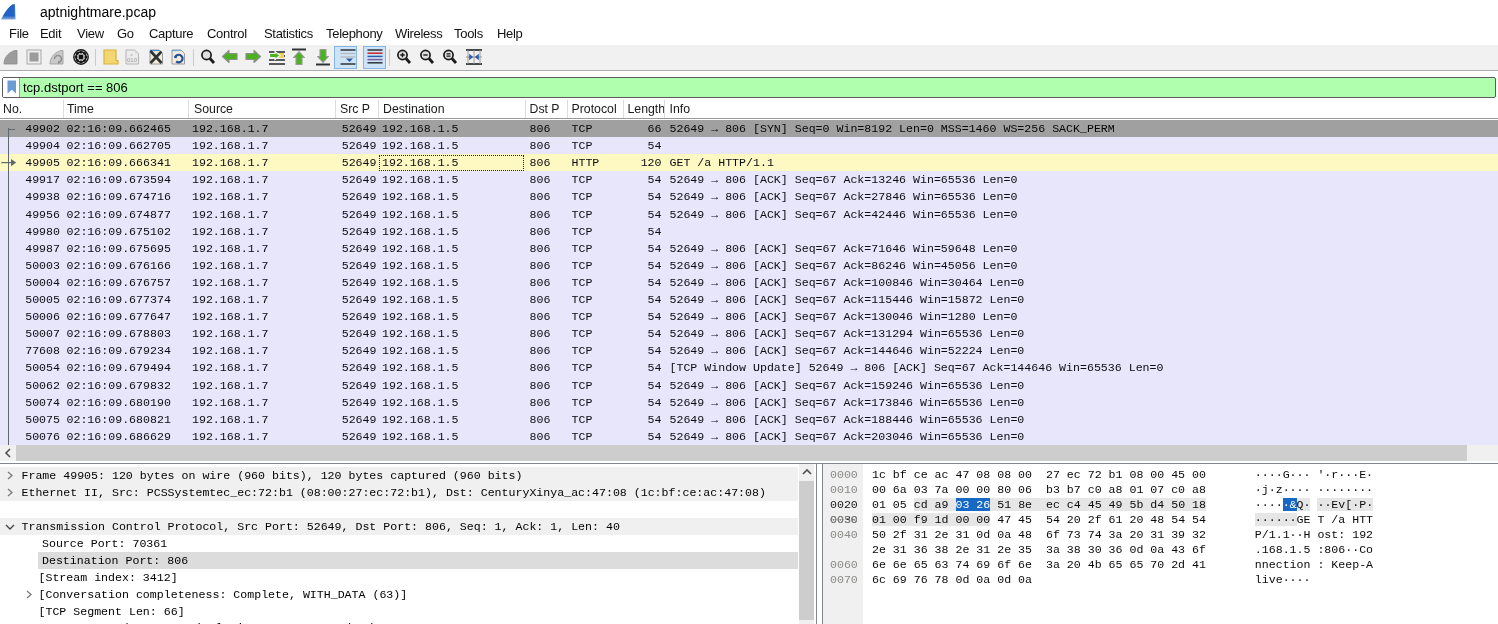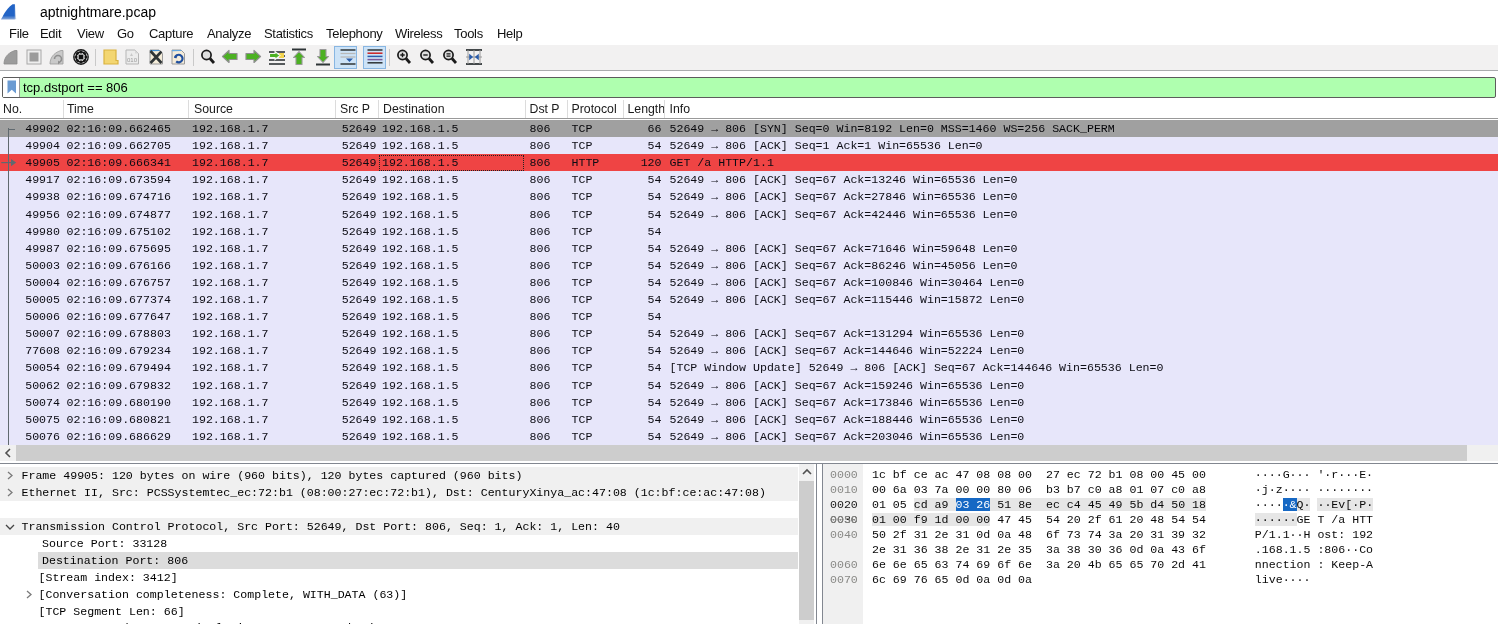--- a/index.html
+++ b/index.html
@@ -19,21 +19,21 @@
 #fbook{position:absolute;left:0;top:0;width:17px;height:19px;background:#fff;border-right:1px solid #9b9b9b}
 #ftext{position:absolute;left:20px;top:1.5px;font-size:13px;color:#000}
 
 #plhead{position:absolute;left:0;top:100px;width:1498px;height:19px;background:#fff;border-bottom:1px solid #999;font-size:12.3px;color:#1a1a1a}
 #plhead span{position:absolute;top:2px}
 #plhead i{position:absolute;top:0;width:1px;height:18px;background:#dcdcdc;font-style:normal}
 
 .prow{position:absolute;left:0;width:1498px;height:17.1px;font-family:"Liberation Mono",monospace;font-size:11.6px;color:#0c0c14;line-height:17.1px;white-space:pre}
 .prow.lav{background:#e7e6fa}
 .prow.gray{background:#a0a0a0;color:#06060a}
-.prow.green{background:#ef4444}
+.prow.green{background:#fef9c3}
 .prow span{position:absolute;top:0}
 .c-no{left:0;width:60px;text-align:right}
 .c-time{left:66.5px}
 .c-src{left:192px}
 .c-sp{left:330px;width:46.5px;text-align:right}
 .c-dst{left:382px}
 .c-dp{left:529.5px}
 .c-pr{left:571.5px}
 .c-len{left:620px;width:41.5px;text-align:right}
 .c-info{left:669.5px}
@@ -72,21 +72,21 @@
 <path d="M0.8 17.4 C3.2 14.6,5.0 7.6,12.6 2.2 L14.9 2.2 L14.9 17.4 Z" fill="url(#fing)"></path>
     <path d="M15 2.2 L16.2 17.2 L15 17.2 Z" fill="#b9cbe4"></path>
   </svg>
 <div id="title">aptnightmare.pcap</div>
 <div id="menubar">
     <span style="left:9px">File</span>
     <span style="left:40px">Edit</span>
     <span style="left:77px">View</span>
     <span style="left:117px">Go</span>
     <span style="left:149px">Capture</span>
-    <span style="left:207px">Analyze</span>
+    <span style="left:207px">Control</span>
     <span style="left:264px">Statistics</span>
     <span style="left:326px">Telephony</span>
     <span style="left:395px">Wireless</span>
     <span style="left:454px">Tools</span>
     <span style="left:497px">Help</span>
   </div>
 <div id="toolbar">
     <svg class="abs" style="left:2.0px;top:3px" width="18" height="18" viewBox="0 0 18 18">
       <path d="M2 16 C2 10.5,5 5,13 2.5 L15 2.5 L15 16 Z" fill="#9c9c9c" stroke="#8a8a8a" stroke-width="0.8"></path>
     </svg>
@@ -236,31 +236,31 @@
     <i style="left:63px"></i>
     <i style="left:188px"></i>
     <i style="left:335px"></i>
     <i style="left:378px"></i>
     <i style="left:524.5px"></i>
     <i style="left:567px"></i>
     <i style="left:623px"></i>
     <i style="left:664px"></i>
   </div>
 <div class="prow gray" style="top:120.00px"><span class="c-no">49902</span><span class="c-time">02:16:09.662465</span><span class="c-src">192.168.1.7</span><span class="c-sp">52649</span><span class="c-dst">192.168.1.5</span><span class="c-dp">806</span><span class="c-pr">TCP</span><span class="c-len">66</span><span class="c-info">52649 → 806 [SYN] Seq=0 Win=8192 Len=0 MSS=1460 WS=256 SACK_PERM</span></div>
-<div class="prow lav" style="top:137.10px"><span class="c-no">49904</span><span class="c-time">02:16:09.662705</span><span class="c-src">192.168.1.7</span><span class="c-sp">52649</span><span class="c-dst">192.168.1.5</span><span class="c-dp">806</span><span class="c-pr">TCP</span><span class="c-len">54</span><span class="c-info">52649 → 806 [ACK] Seq=1 Ack=1 Win=65536 Len=0</span></div>
+<div class="prow lav" style="top:137.10px"><span class="c-no">49904</span><span class="c-time">02:16:09.662705</span><span class="c-src">192.168.1.7</span><span class="c-sp">52649</span><span class="c-dst">192.168.1.5</span><span class="c-dp">806</span><span class="c-pr">TCP</span><span class="c-len">54</span></div>
 <div class="prow green" style="top:154.21px"><div class="focusbox"></div><span class="c-no">49905</span><span class="c-time">02:16:09.666341</span><span class="c-src">192.168.1.7</span><span class="c-sp">52649</span><span class="c-dst">192.168.1.5</span><span class="c-dp">806</span><span class="c-pr">HTTP</span><span class="c-len">120</span><span class="c-info">GET /a HTTP/1.1</span></div>
 <div class="prow lav" style="top:171.31px"><span class="c-no">49917</span><span class="c-time">02:16:09.673594</span><span class="c-src">192.168.1.7</span><span class="c-sp">52649</span><span class="c-dst">192.168.1.5</span><span class="c-dp">806</span><span class="c-pr">TCP</span><span class="c-len">54</span><span class="c-info">52649 → 806 [ACK] Seq=67 Ack=13246 Win=65536 Len=0</span></div>
 <div class="prow lav" style="top:188.42px"><span class="c-no">49938</span><span class="c-time">02:16:09.674716</span><span class="c-src">192.168.1.7</span><span class="c-sp">52649</span><span class="c-dst">192.168.1.5</span><span class="c-dp">806</span><span class="c-pr">TCP</span><span class="c-len">54</span><span class="c-info">52649 → 806 [ACK] Seq=67 Ack=27846 Win=65536 Len=0</span></div>
 <div class="prow lav" style="top:205.53px"><span class="c-no">49956</span><span class="c-time">02:16:09.674877</span><span class="c-src">192.168.1.7</span><span class="c-sp">52649</span><span class="c-dst">192.168.1.5</span><span class="c-dp">806</span><span class="c-pr">TCP</span><span class="c-len">54</span><span class="c-info">52649 → 806 [ACK] Seq=67 Ack=42446 Win=65536 Len=0</span></div>
 <div class="prow lav" style="top:222.63px"><span class="c-no">49980</span><span class="c-time">02:16:09.675102</span><span class="c-src">192.168.1.7</span><span class="c-sp">52649</span><span class="c-dst">192.168.1.5</span><span class="c-dp">806</span><span class="c-pr">TCP</span><span class="c-len">54</span></div>
 <div class="prow lav" style="top:239.74px"><span class="c-no">49987</span><span class="c-time">02:16:09.675695</span><span class="c-src">192.168.1.7</span><span class="c-sp">52649</span><span class="c-dst">192.168.1.5</span><span class="c-dp">806</span><span class="c-pr">TCP</span><span class="c-len">54</span><span class="c-info">52649 → 806 [ACK] Seq=67 Ack=71646 Win=59648 Len=0</span></div>
 <div class="prow lav" style="top:256.84px"><span class="c-no">50003</span><span class="c-time">02:16:09.676166</span><span class="c-src">192.168.1.7</span><span class="c-sp">52649</span><span class="c-dst">192.168.1.5</span><span class="c-dp">806</span><span class="c-pr">TCP</span><span class="c-len">54</span><span class="c-info">52649 → 806 [ACK] Seq=67 Ack=86246 Win=45056 Len=0</span></div>
 <div class="prow lav" style="top:273.94px"><span class="c-no">50004</span><span class="c-time">02:16:09.676757</span><span class="c-src">192.168.1.7</span><span class="c-sp">52649</span><span class="c-dst">192.168.1.5</span><span class="c-dp">806</span><span class="c-pr">TCP</span><span class="c-len">54</span><span class="c-info">52649 → 806 [ACK] Seq=67 Ack=100846 Win=30464 Len=0</span></div>
 <div class="prow lav" style="top:291.05px"><span class="c-no">50005</span><span class="c-time">02:16:09.677374</span><span class="c-src">192.168.1.7</span><span class="c-sp">52649</span><span class="c-dst">192.168.1.5</span><span class="c-dp">806</span><span class="c-pr">TCP</span><span class="c-len">54</span><span class="c-info">52649 → 806 [ACK] Seq=67 Ack=115446 Win=15872 Len=0</span></div>
-<div class="prow lav" style="top:308.15px"><span class="c-no">50006</span><span class="c-time">02:16:09.677647</span><span class="c-src">192.168.1.7</span><span class="c-sp">52649</span><span class="c-dst">192.168.1.5</span><span class="c-dp">806</span><span class="c-pr">TCP</span><span class="c-len">54</span></div>
+<div class="prow lav" style="top:308.15px"><span class="c-no">50006</span><span class="c-time">02:16:09.677647</span><span class="c-src">192.168.1.7</span><span class="c-sp">52649</span><span class="c-dst">192.168.1.5</span><span class="c-dp">806</span><span class="c-pr">TCP</span><span class="c-len">54</span><span class="c-info">52649 → 806 [ACK] Seq=67 Ack=130046 Win=1280 Len=0</span></div>
 <div class="prow lav" style="top:325.26px"><span class="c-no">50007</span><span class="c-time">02:16:09.678803</span><span class="c-src">192.168.1.7</span><span class="c-sp">52649</span><span class="c-dst">192.168.1.5</span><span class="c-dp">806</span><span class="c-pr">TCP</span><span class="c-len">54</span><span class="c-info">52649 → 806 [ACK] Seq=67 Ack=131294 Win=65536 Len=0</span></div>
 <div class="prow lav" style="top:342.37px"><span class="c-no">77608</span><span class="c-time">02:16:09.679234</span><span class="c-src">192.168.1.7</span><span class="c-sp">52649</span><span class="c-dst">192.168.1.5</span><span class="c-dp">806</span><span class="c-pr">TCP</span><span class="c-len">54</span><span class="c-info">52649 → 806 [ACK] Seq=67 Ack=144646 Win=52224 Len=0</span></div>
 <div class="prow lav" style="top:359.47px"><span class="c-no">50054</span><span class="c-time">02:16:09.679494</span><span class="c-src">192.168.1.7</span><span class="c-sp">52649</span><span class="c-dst">192.168.1.5</span><span class="c-dp">806</span><span class="c-pr">TCP</span><span class="c-len">54</span><span class="c-info">[TCP Window Update] 52649 → 806 [ACK] Seq=67 Ack=144646 Win=65536 Len=0</span></div>
 <div class="prow lav" style="top:376.57px"><span class="c-no">50062</span><span class="c-time">02:16:09.679832</span><span class="c-src">192.168.1.7</span><span class="c-sp">52649</span><span class="c-dst">192.168.1.5</span><span class="c-dp">806</span><span class="c-pr">TCP</span><span class="c-len">54</span><span class="c-info">52649 → 806 [ACK] Seq=67 Ack=159246 Win=65536 Len=0</span></div>
 <div class="prow lav" style="top:393.68px"><span class="c-no">50074</span><span class="c-time">02:16:09.680190</span><span class="c-src">192.168.1.7</span><span class="c-sp">52649</span><span class="c-dst">192.168.1.5</span><span class="c-dp">806</span><span class="c-pr">TCP</span><span class="c-len">54</span><span class="c-info">52649 → 806 [ACK] Seq=67 Ack=173846 Win=65536 Len=0</span></div>
 <div class="prow lav" style="top:410.79px"><span class="c-no">50075</span><span class="c-time">02:16:09.680821</span><span class="c-src">192.168.1.7</span><span class="c-sp">52649</span><span class="c-dst">192.168.1.5</span><span class="c-dp">806</span><span class="c-pr">TCP</span><span class="c-len">54</span><span class="c-info">52649 → 806 [ACK] Seq=67 Ack=188446 Win=65536 Len=0</span></div>
 <div class="prow lav" style="top:427.89px"><span class="c-no">50076</span><span class="c-time">02:16:09.686629</span><span class="c-src">192.168.1.7</span><span class="c-sp">52649</span><span class="c-dst">192.168.1.5</span><span class="c-dp">806</span><span class="c-pr">TCP</span><span class="c-len">54</span><span class="c-info">52649 → 806 [ACK] Seq=67 Ack=203046 Win=65536 Len=0</span></div>
 <div id="treeline"></div>
 <div id="treetick"></div>
 <svg class="abs" style="left:1px;top:158px" width="16" height="10" viewBox="0 0 16 10">
@@ -276,21 +276,21 @@
 <div id="dpane">
     <div class="drow g4" style="top:3px"><svg class="exp" style="left:5px;top:4px;position:absolute" width="9" height="9" viewBox="0 0 9 9">
         <path d="M3 1 L7 4.5 L3 8" stroke="#7a7a7a" stroke-width="1.3" fill="none"></path>
       </svg><span style="position:absolute;left:21.5px">Frame 49905: 120 bytes on wire (960 bits), 120 bytes captured (960 bits)</span></div>
 <div class="drow g4" style="top:20px"><svg class="exp" style="left:5px;top:4px;position:absolute" width="9" height="9" viewBox="0 0 9 9">
         <path d="M3 1 L7 4.5 L3 8" stroke="#7a7a7a" stroke-width="1.3" fill="none"></path>
       </svg><span style="position:absolute;left:21.5px">Ethernet II, Src: PCSSystemtec_ec:72:b1 (08:00:27:ec:72:b1), Dst: CenturyXinya_ac:47:08 (1c:bf:ce:ac:47:08)</span></div>
 <div class="drow g4" style="top:54px"><svg class="exp" style="left:5px;top:4px;position:absolute" width="10" height="9" viewBox="0 0 10 9">
         <path d="M1 3 L5 7 L9 3" stroke="#444" stroke-width="1.3" fill="none"></path>
       </svg><span style="position:absolute;left:21.5px">Transmission Control Protocol, Src Port: 52649, Dst Port: 806, Seq: 1, Ack: 1, Len: 40</span></div>
-<div class="drow " style="top:71px"><span style="position:absolute;left:42.0px">Source Port: 33128</span></div>
+<div class="drow " style="top:71px"><span style="position:absolute;left:42.0px">Source Port: 70361</span></div>
 <div class="dsel" style="position:absolute;left:38px;top:88px;width:760px;height:17px"></div>
 <div class="drow " style="top:88px"><span style="position:absolute;left:42.0px">Destination Port: 806</span></div>
 <div class="drow " style="top:105px"><span style="position:absolute;left:38.5px">[Stream index: 3412]</span></div>
 <div class="drow " style="top:122px"><svg class="exp" style="left:24px;top:4px;position:absolute" width="9" height="9" viewBox="0 0 9 9">
         <path d="M3 1 L7 4.5 L3 8" stroke="#7a7a7a" stroke-width="1.3" fill="none"></path>
       </svg><span style="position:absolute;left:38.5px">[Conversation completeness: Complete, WITH_DATA (63)]</span></div>
 <div class="drow " style="top:139px"><span style="position:absolute;left:38.5px">[TCP Segment Len: 66]</span></div>
 <div class="drow " style="top:155px"><span style="position:absolute;left:42.0px">Sequence Number: 1    (relative sequence number)</span></div>
   </div>
 <div id="dscroll"></div>
@@ -315,13 +315,13 @@
 <div class="hrow hoff" style="left:830px;top:527px">0040</div>
 <div class="hrow" style="left:872.0px;top:527px">50 2f 31 2e 31 0d 0a 48  6f 73 74 3a 20 31 39 32</div>
 <div class="hrow" style="left:1254.8px;top:527px">P/1.1··H ost: 192</div>
 <div class="hrow hoff" style="left:830px;top:512px">0050</div>
 <div class="hrow" style="left:872.0px;top:542px">2e 31 36 38 2e 31 2e 35  3a 38 30 36 0d 0a 43 6f</div>
 <div class="hrow" style="left:1254.8px;top:542px">.168.1.5 :806··Co</div>
 <div class="hrow hoff" style="left:830px;top:557px">0060</div>
 <div class="hrow" style="left:872.0px;top:557px">6e 6e 65 63 74 69 6f 6e  3a 20 4b 65 65 70 2d 41</div>
 <div class="hrow" style="left:1254.8px;top:557px">nnection : Keep-A</div>
 <div class="hrow hoff" style="left:830px;top:572px">0070</div>
-<div class="hrow" style="left:872.0px;top:572px">6c 69 76 65 0d 0a 0d 0a</div>
+<div class="hrow" style="left:872.0px;top:572px">6c 69 76 78 0d 0a 0d 0a</div>
 <div class="hrow" style="left:1254.8px;top:572px">live····</div>
 </body></html>

